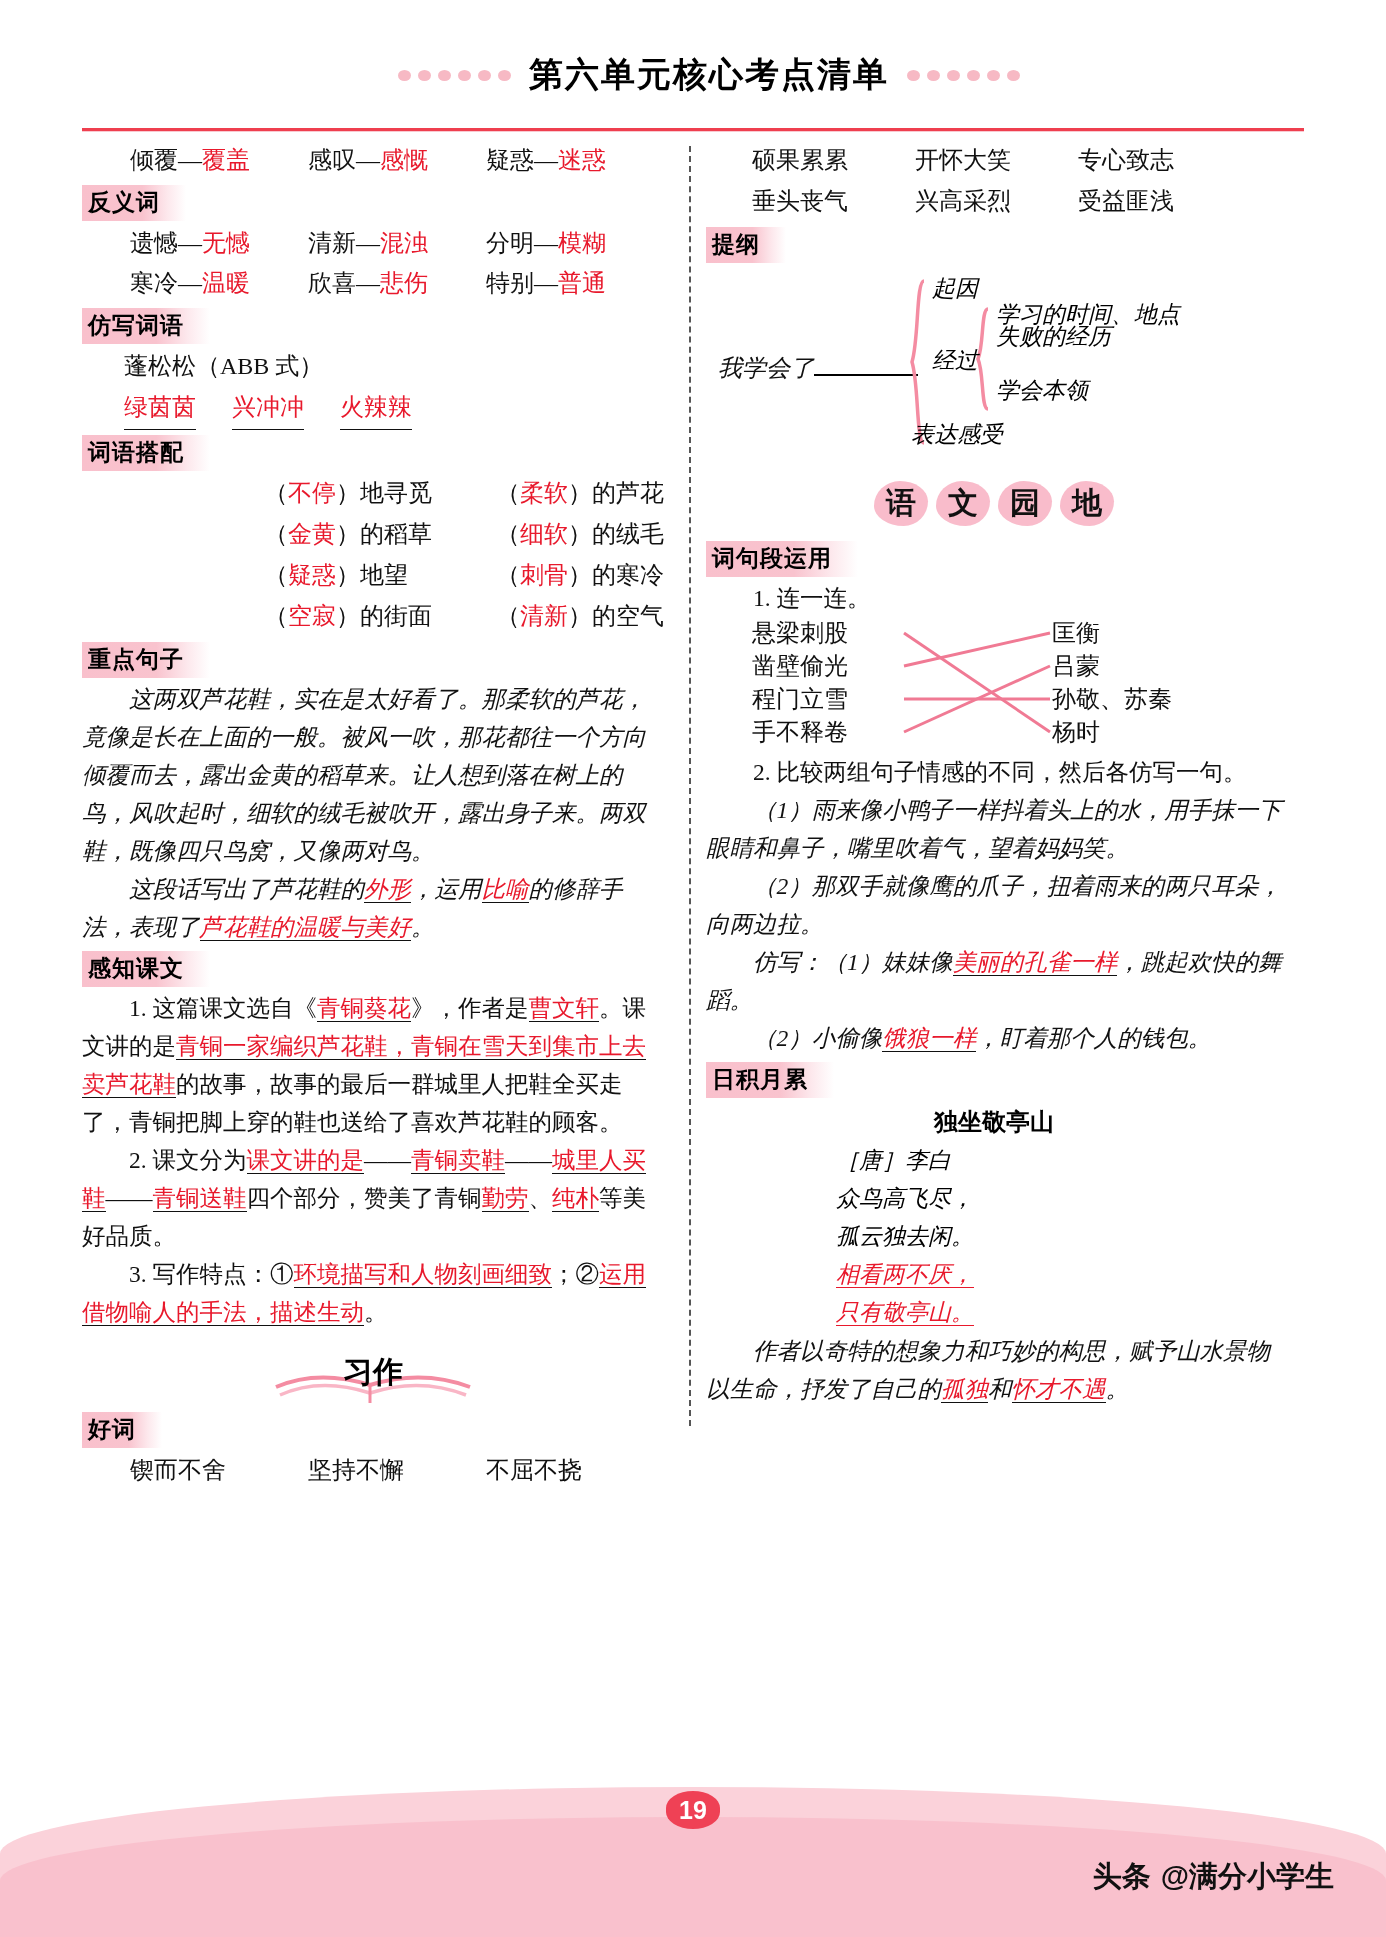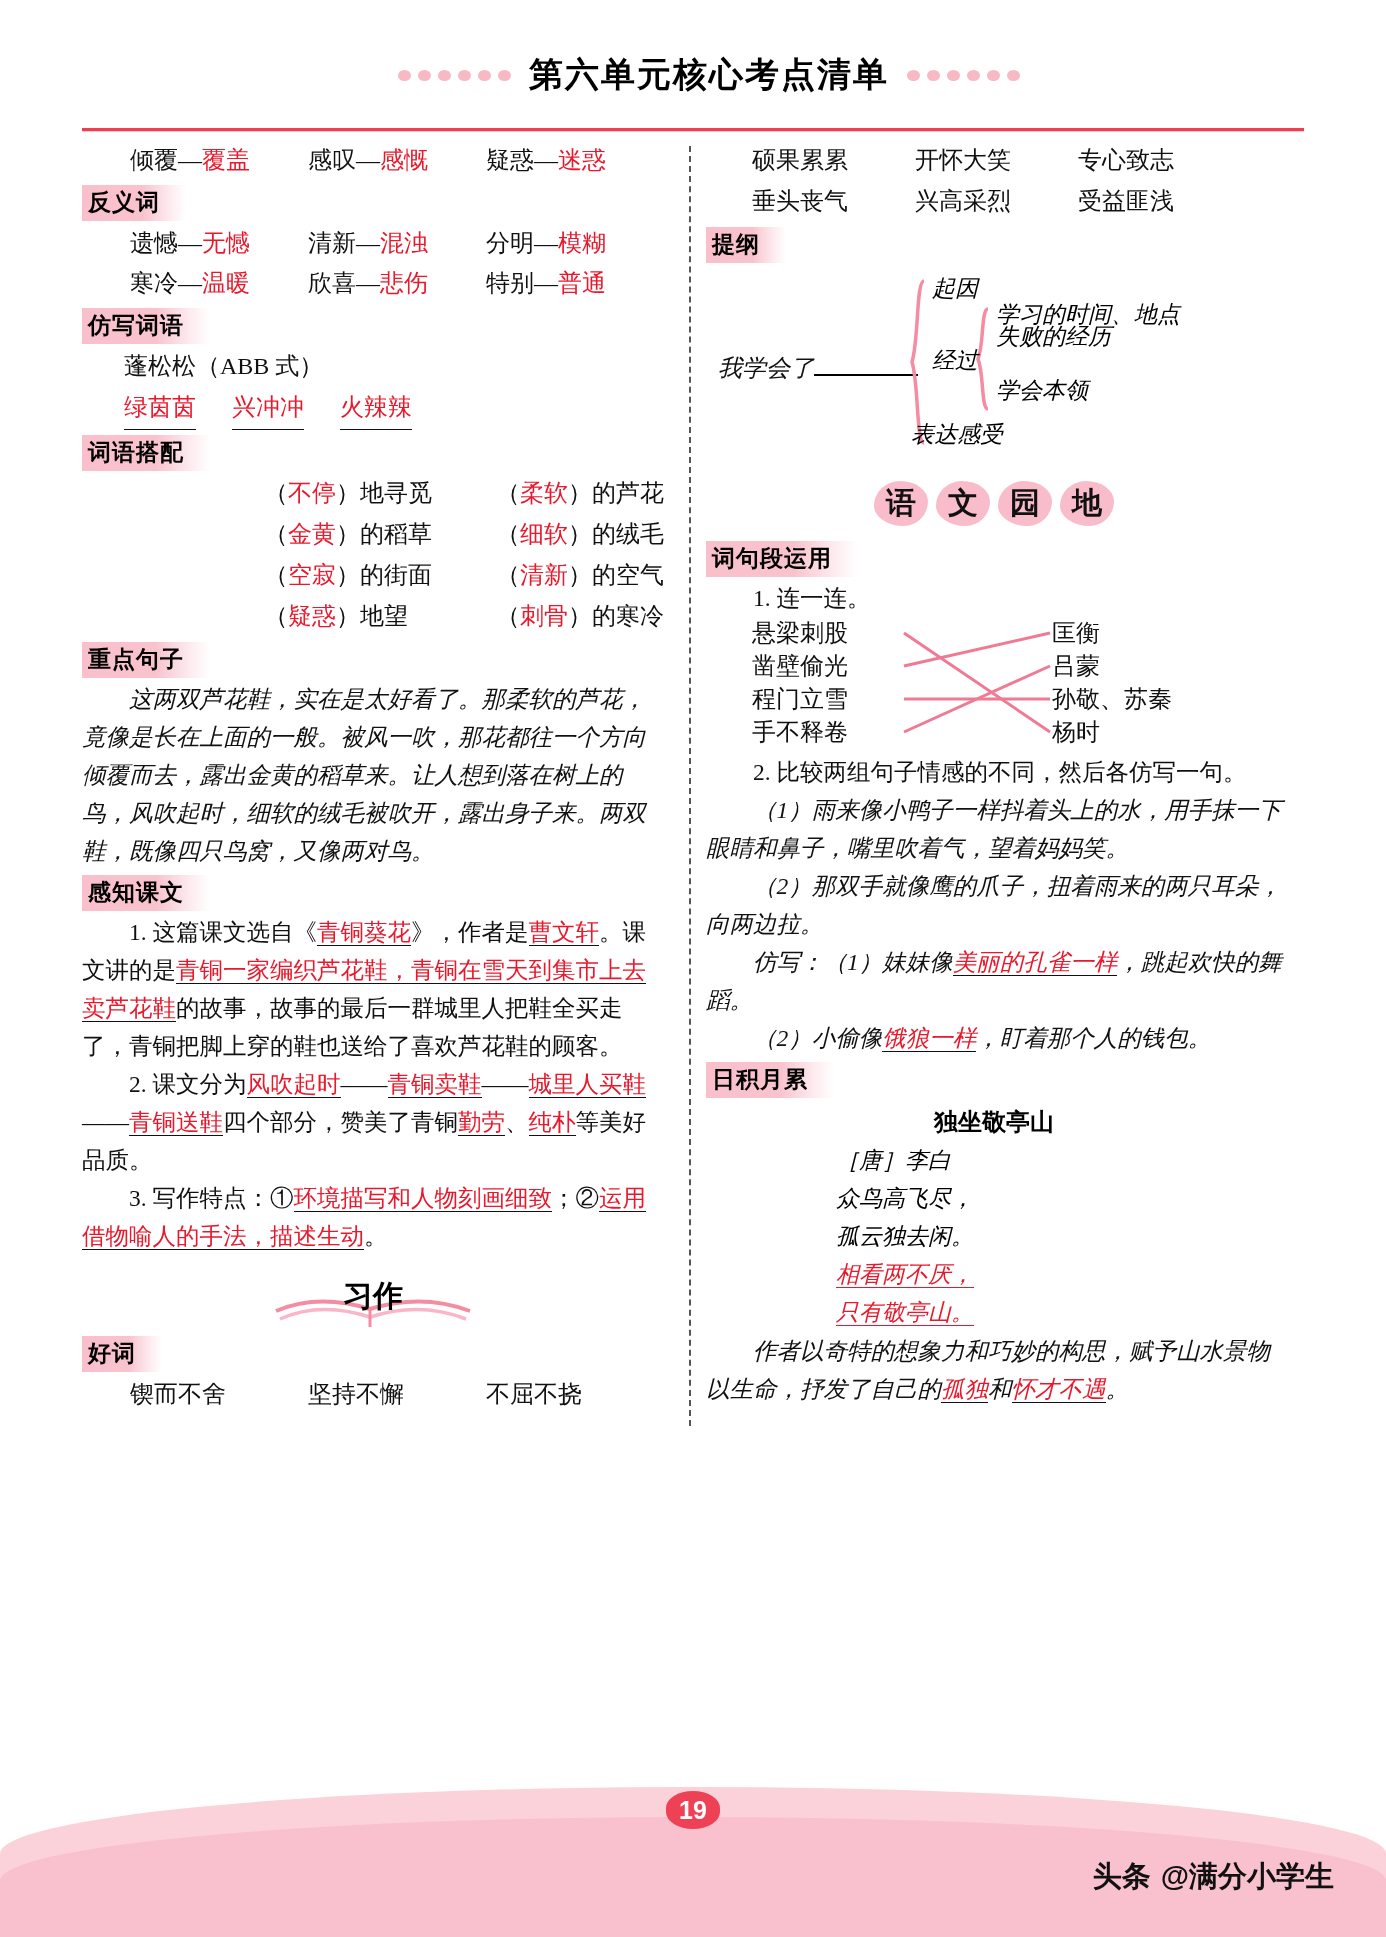--- a/index.html
+++ b/index.html
@@ -206,36 +206,39 @@
       <div class="sec-head">词语搭配</div>
       <div class="collocate song">
         <div class="c1"><span>（</span><span class="red">不停</span><span>）地寻觅</span></div>
         <div><span>（</span><span class="red">柔软</span><span>）的芦花</span></div>
       </div>
       <div class="collocate song">
         <div class="c1"><span>（</span><span class="red">金黄</span><span>）的稻草</span></div>
         <div><span>（</span><span class="red">细软</span><span>）的绒毛</span></div>
       </div>
       <div class="collocate song">
+        <div class="c1"><span>（</span><span class="red">疑惑</span><span>）地望</span></div>
+        <div><span>（</span><span class="red">刺骨</span><span>）的寒冷</span></div>
+      </div>
+      <div class="collocate song">
         <div class="c1"><span>（</span><span class="red">空寂</span><span>）的街面</span></div>
         <div><span>（</span><span class="red">清新</span><span>）的空气</span></div>
       </div>
-      <div class="collocate song">
-        <div class="c1"><span>（</span><span class="red">疑惑</span><span>）地望</span></div>
-        <div><span>（</span><span class="red">刺骨</span><span>）的寒冷</span></div>
-      </div>
 
       
       <div class="sec-head">重点句子</div>
       <div class="kai para">这两双芦花鞋，实在是太好看了。那柔软的芦花，竟像是长在上面的一般。被风一吹，那花都往一个方向倾覆而去，露出金黄的稻草来。让人想到落在树上的鸟，风吹起时，细软的绒毛被吹开，露出身子来。两双鞋，既像四只鸟窝，又像两对鸟。</div>
+      <div class="kai para">
+        <span>这段话写出了芦花鞋的</span><span class="redu">外形</span><span>，运用</span><span class="redu">比喻</span><span>的修辞手法，表现了</span><span class="redu">芦花鞋的温暖与美好</span><span>。</span>
+      </div>
 
       
       <div class="sec-head">感知课文</div>
       <div class="song para" id="comp0"><span>1. </span><span>这篇课文选自《</span><span class="redu">青铜葵花</span><span>》，作者是</span><span class="redu">曹文轩</span><span>。课文讲的是</span><span class="redu">青铜一家编织芦花鞋，青铜在雪天到集市上去卖芦花鞋</span><span>的故事，故事的最后一群城里人把鞋全买走了，青铜把脚上穿的鞋也送给了喜欢芦花鞋的顾客。</span></div>
-      <div class="song para" id="comp1"><span>2. </span><span>课文分为</span><span class="redu">风吹起时</span><span>——</span><span class="redu">青铜卖鞋</span><span>——</span><span class="redu">城里人买鞋</span><span>——</span><span class="redu">青铜送鞋</span><span>四个部分，赞美了青铜</span><span class="redu">勤劳</span><span>、</span><span class="redu">纯朴</span><span>等美好品质。</span></div>
+      <div class="song para" id="comp1"><span>2. </span><span>课文分为</span><span class="redu">课文讲的是</span><span>——</span><span class="redu">青铜卖鞋</span><span>——</span><span class="redu">城里人买鞋</span><span>——</span><span class="redu">青铜送鞋</span><span>四个部分，赞美了青铜</span><span class="redu">勤劳</span><span>、</span><span class="redu">纯朴</span><span>等美好品质。</span></div>
       <div class="song para" id="comp2"><span>3. </span><span>写作特点：①</span><span class="redu">环境描写和人物刻画细致</span><span>；②</span><span class="redu">运用借物喻人的手法，描述生动</span><span>。</span></div>
 
       
       <div class="xizuo">
         <svg width="230" height="60" viewBox="0 0 230 60" style="position:absolute;left:50%;transform:translateX(-50%);top:6px;z-index:1">
           <path d="M18 40 Q60 22 112 38 Q164 22 212 40" stroke="#f48ca2" stroke-width="4" fill="none"></path>
           <path d="M22 48 Q62 30 112 46 Q162 30 208 48" stroke="#f9b6c6" stroke-width="3.5" fill="none"></path>
           <path d="M112 38 L112 56" stroke="#f48ca2" stroke-width="3" fill="none"></path>
         </svg>
         <div class="t">习作</div>

